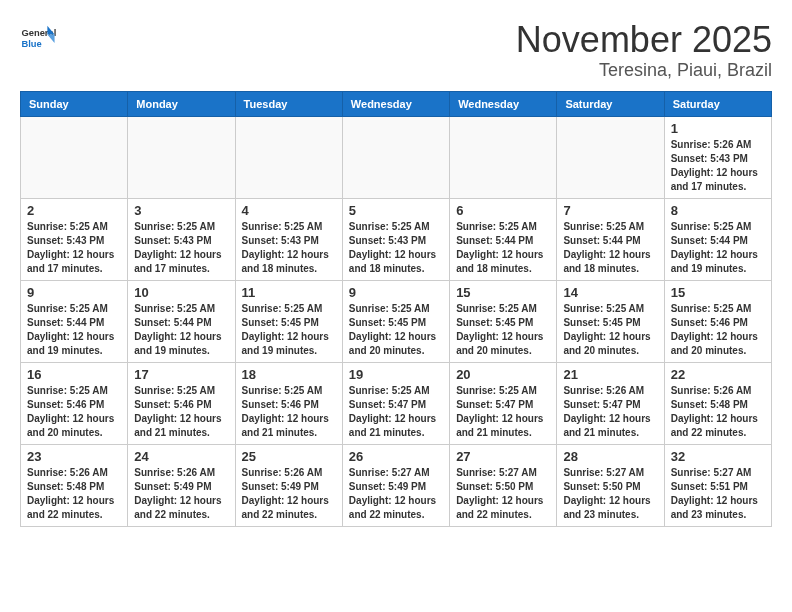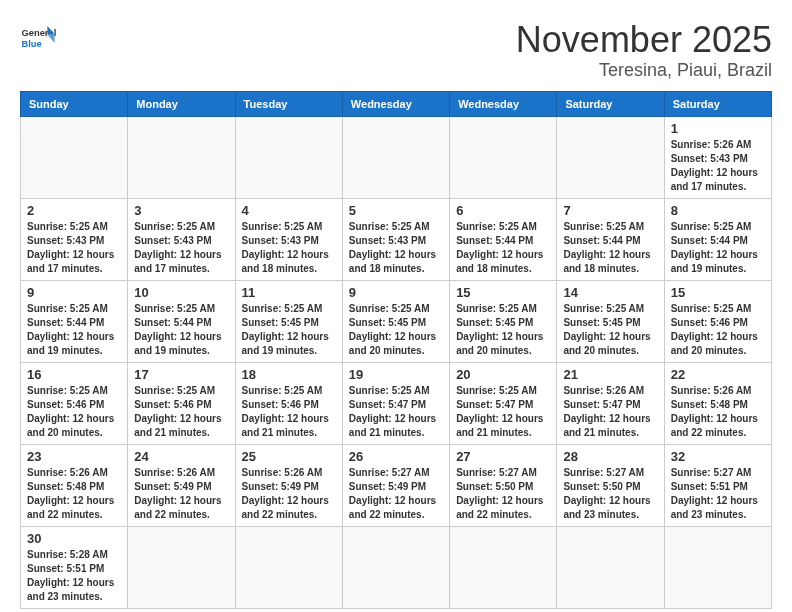--- a/index.html
+++ b/index.html
@@ -295,28 +295,14 @@
 Sunset: 5:50 PM
 Daylight: 12 hours and 23 minutes.</div>
         </td>
         <td>
           <div class="day-number">32</div>
           <div class="day-info">Sunrise: 5:27 AM
 Sunset: 5:51 PM
 Daylight: 12 hours and 23 minutes.</div>
         </td>
       </tr>
-      <tr class="last-row">
-        <td>
-          <div class="day-number">30</div>
-          <div class="day-info">Sunrise: 5:28 AM
-Sunset: 5:51 PM
-Daylight: 12 hours and 23 minutes.</div>
-        </td>
-        <td class="empty"></td>
-        <td class="empty"></td>
-        <td class="empty"></td>
-        <td class="empty"></td>
-        <td class="empty"></td>
-        <td class="empty"></td>
-      </tr>
     </tbody>
 </table>
 
 </body></html>

